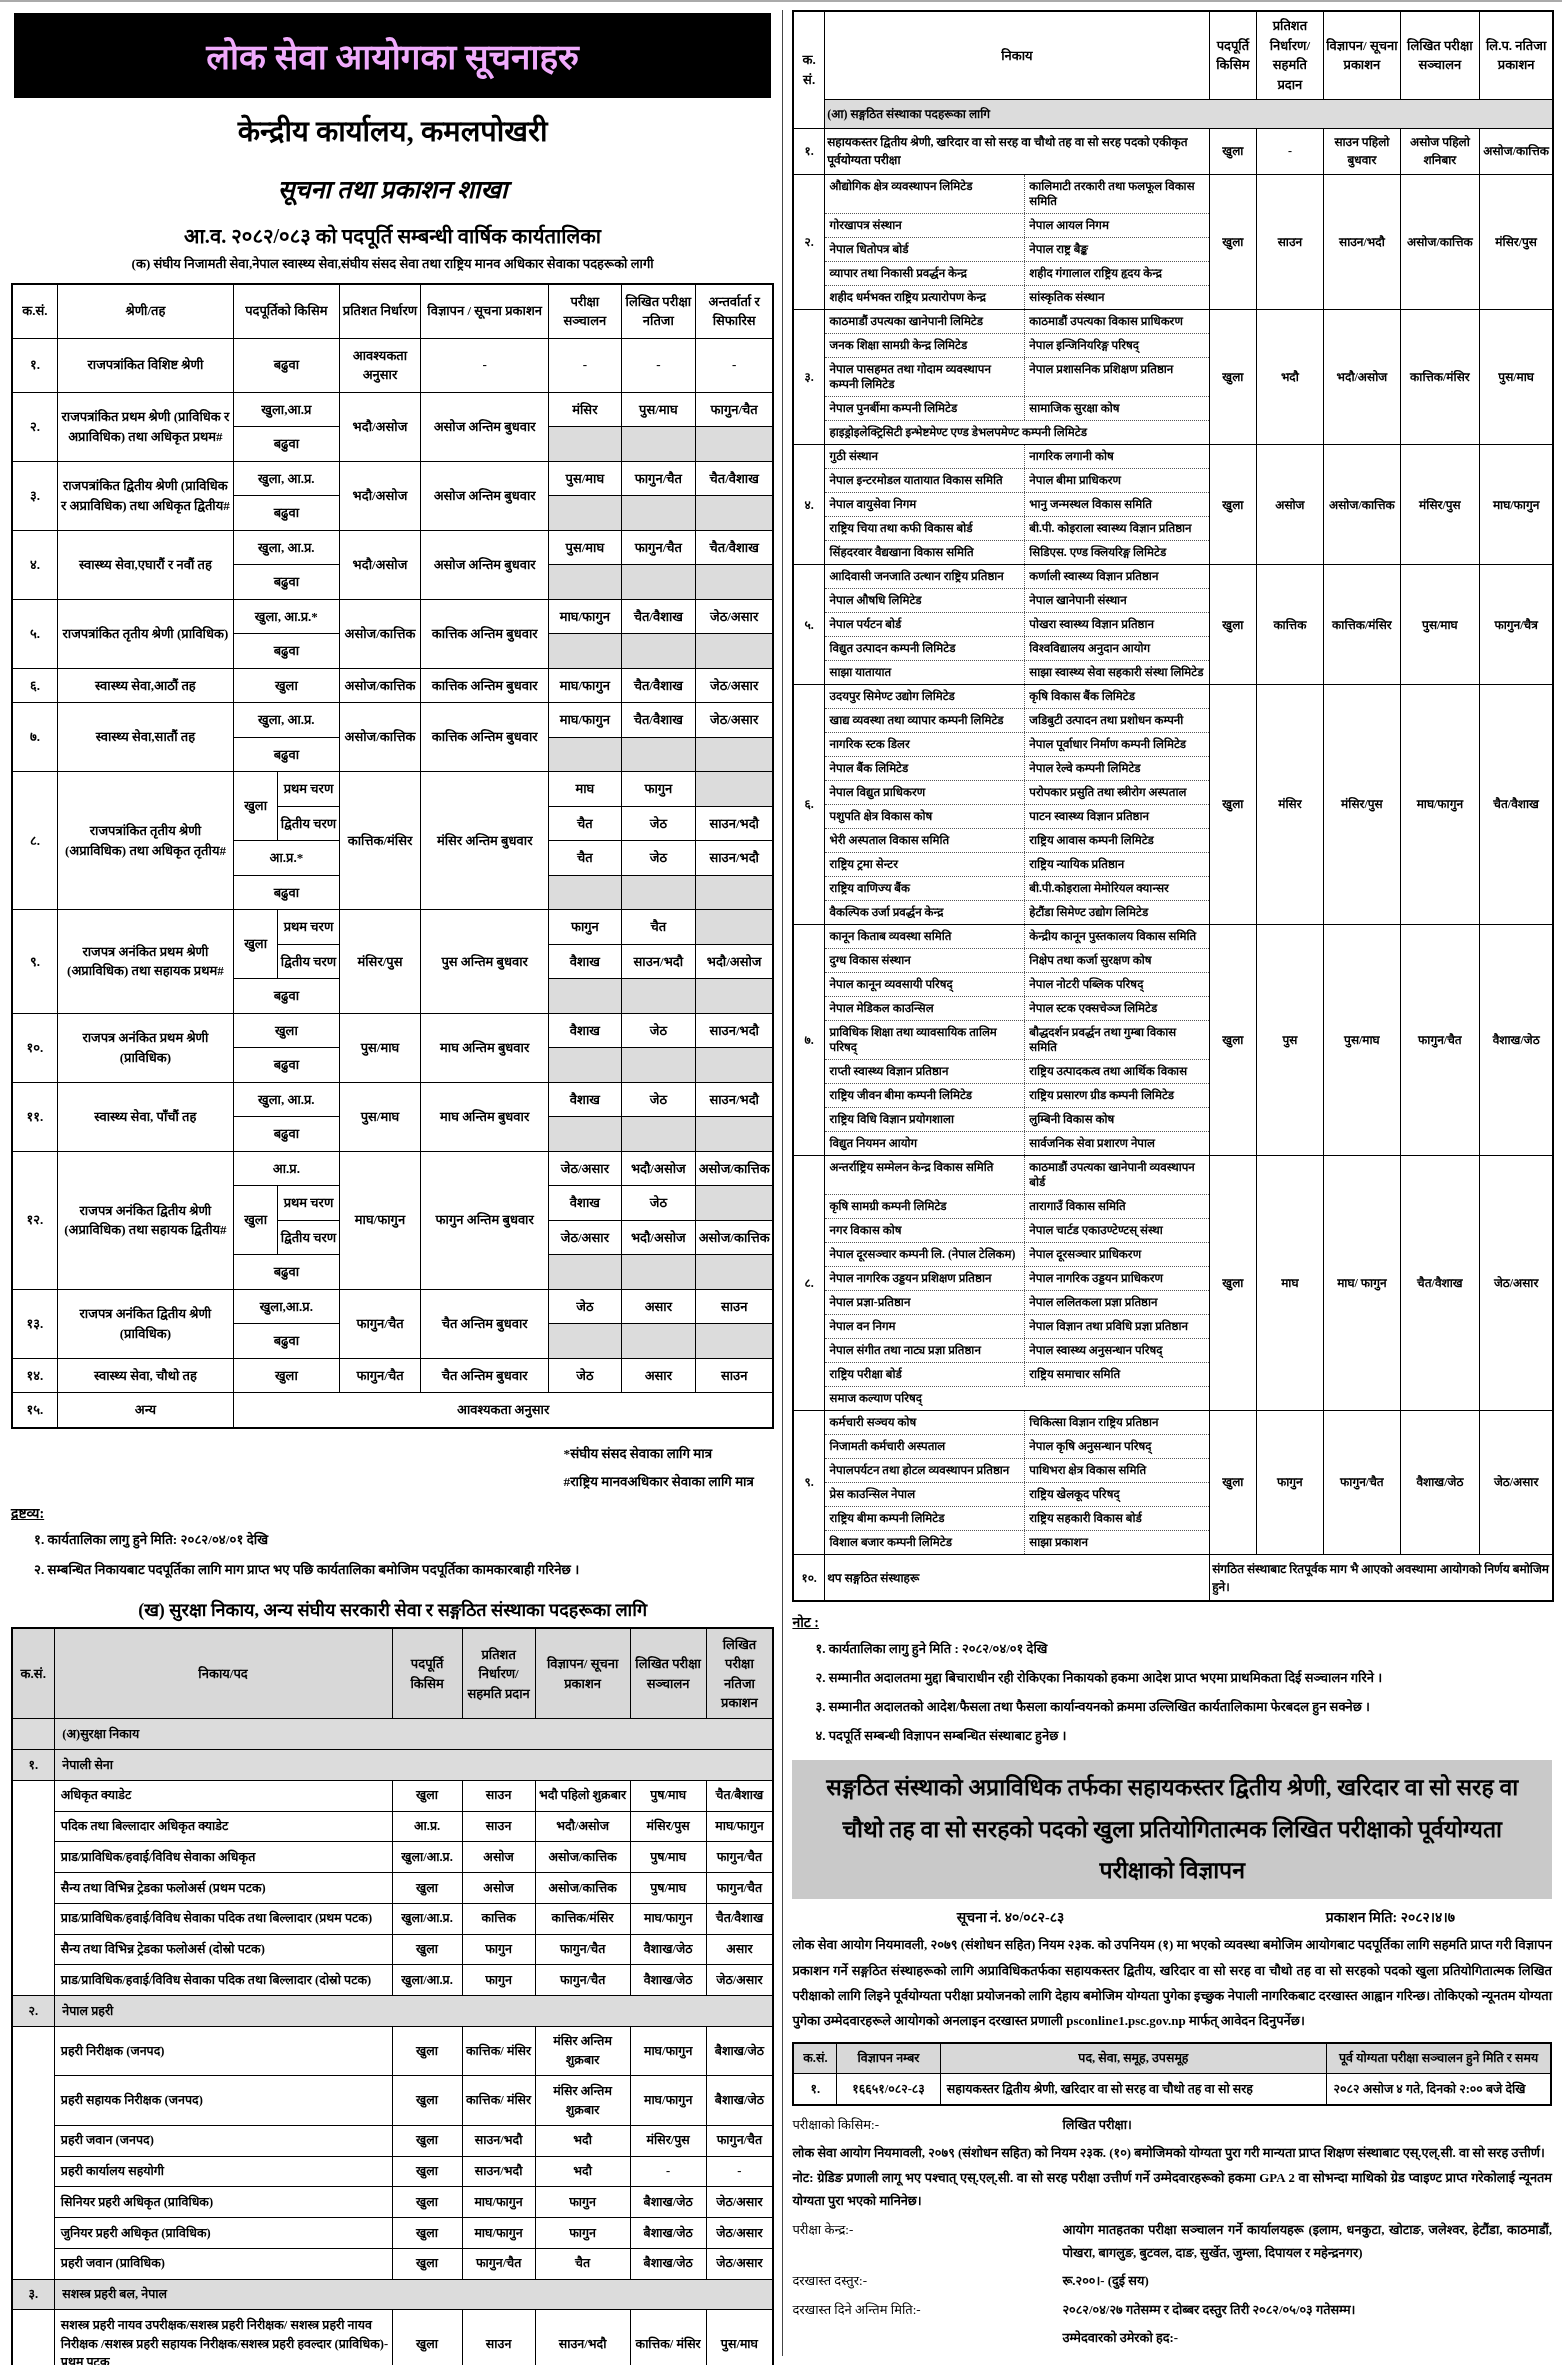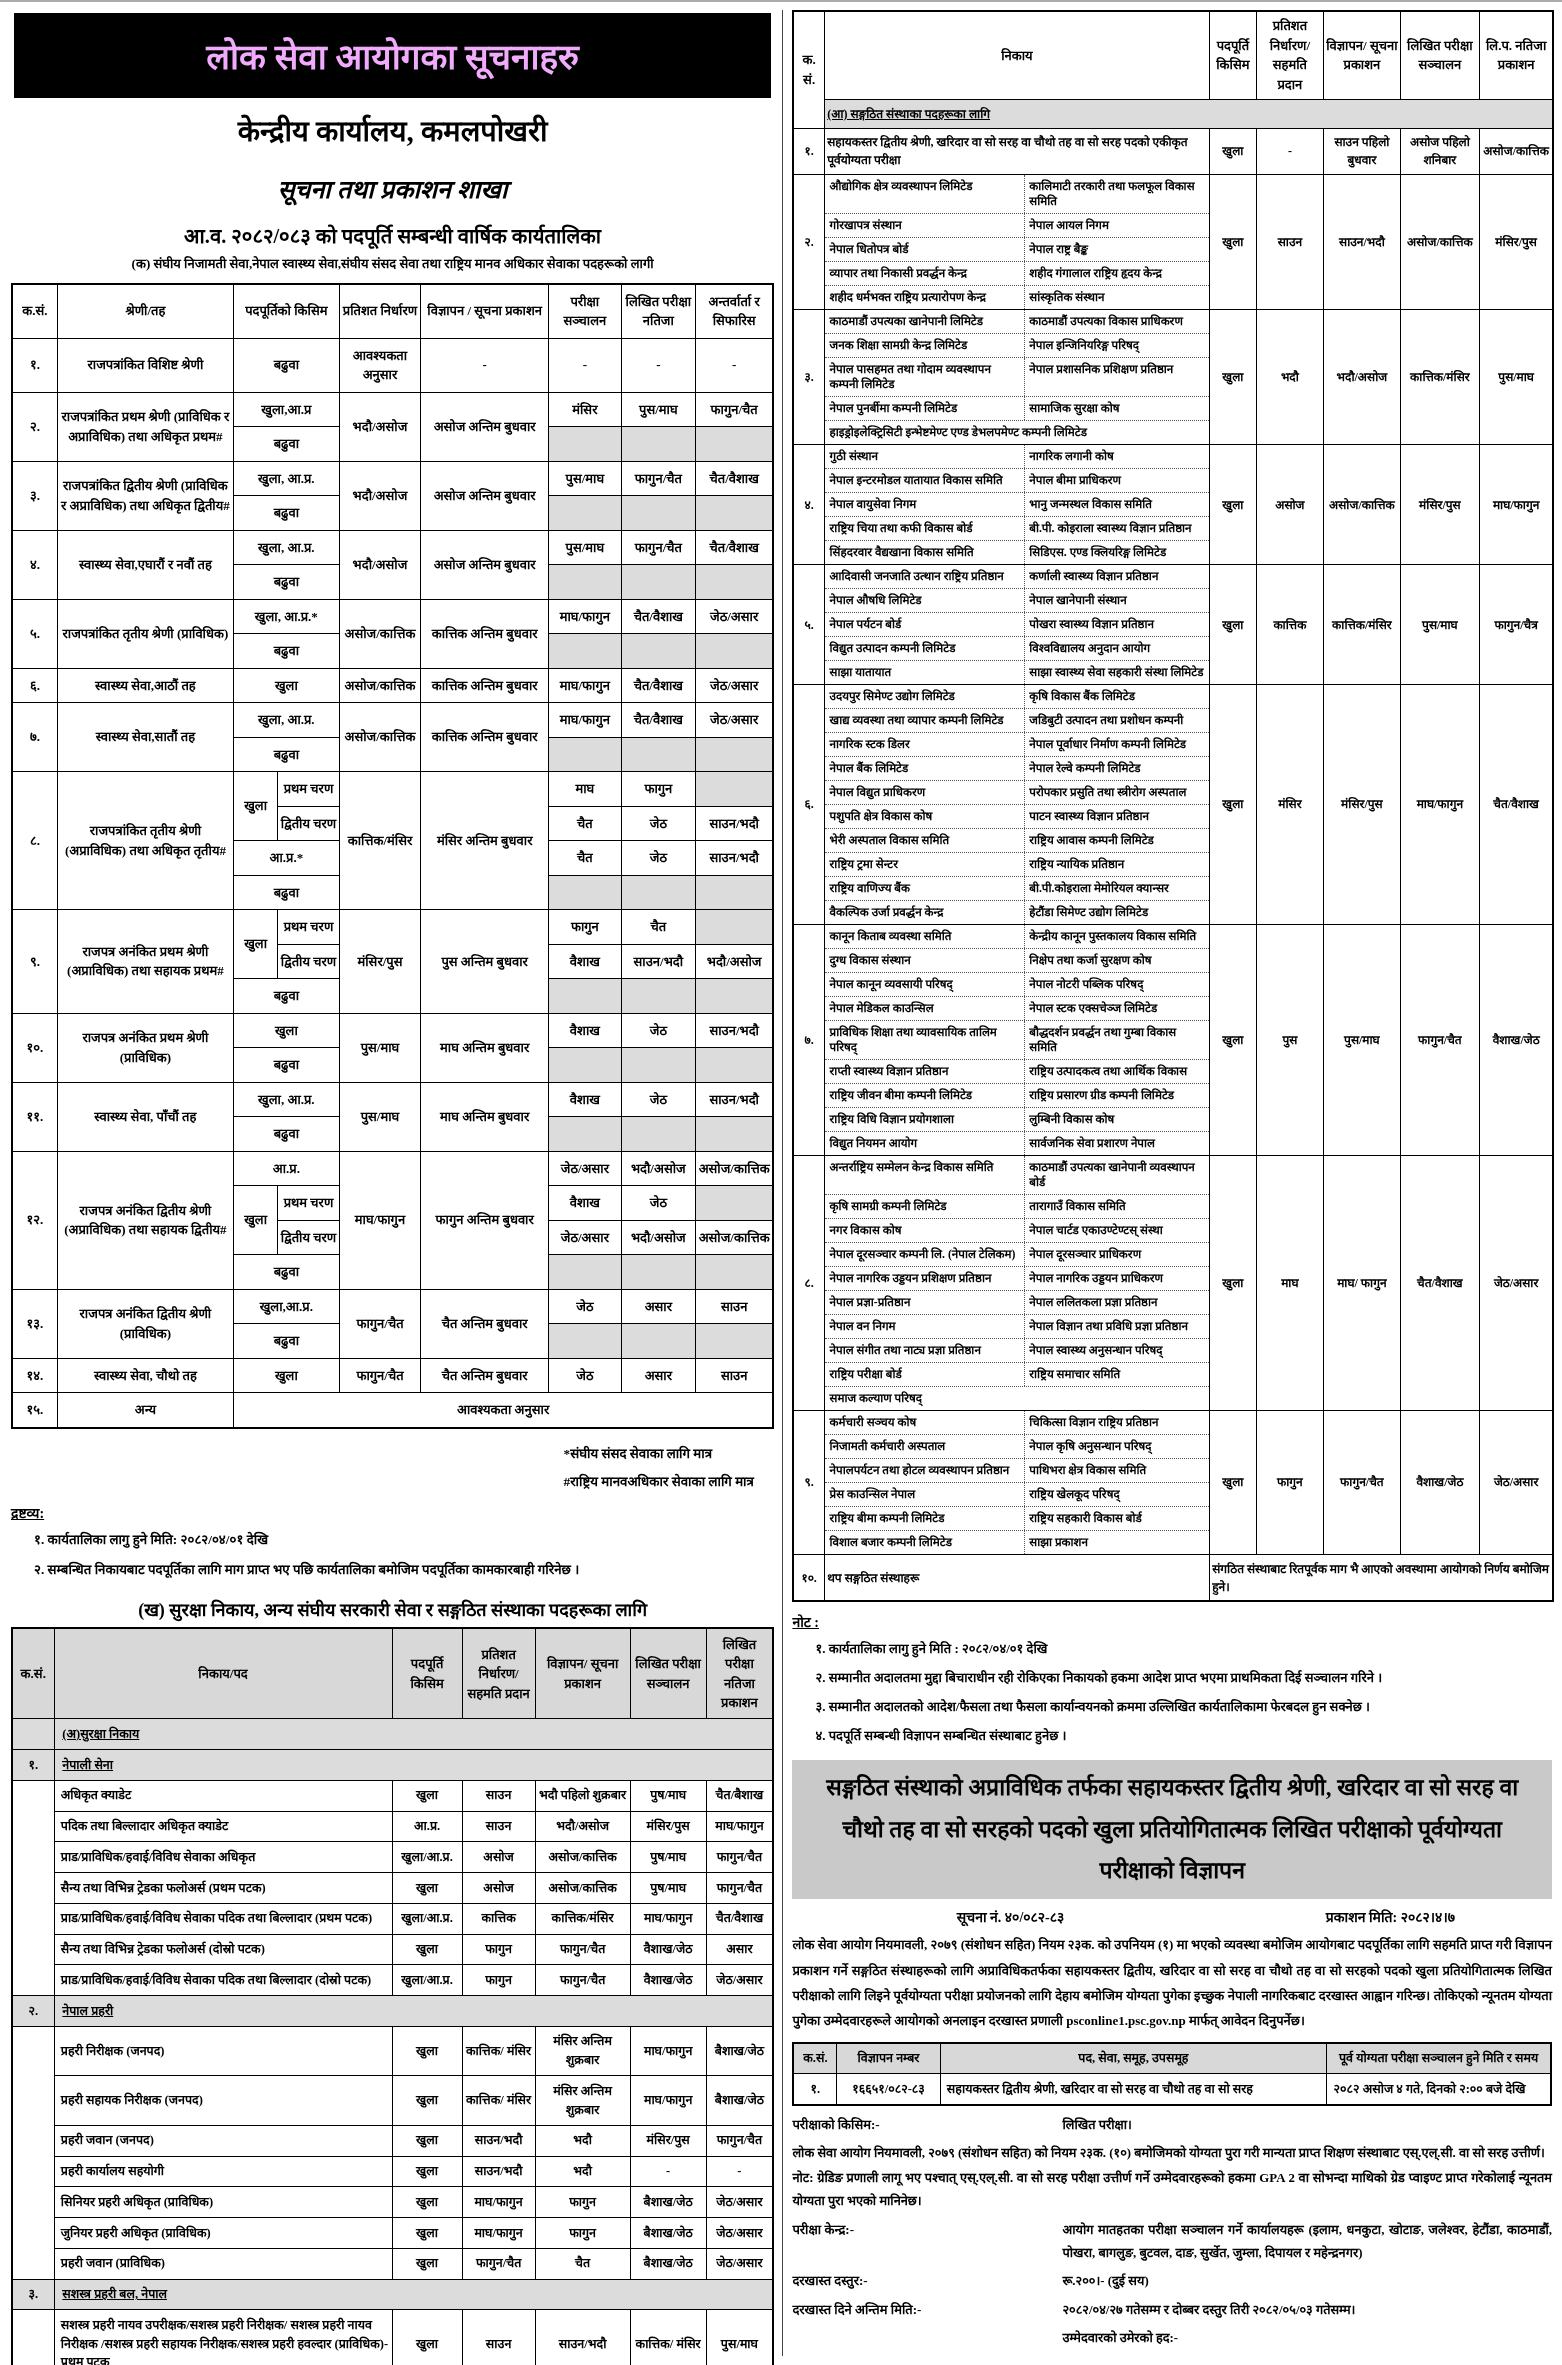--- a/index.html
+++ b/index.html
@@ -13,21 +13,21 @@
   .office{text-align:center;font-size:29px;font-weight:bold;margin:6.3px 0 3.1px;}
   .branch{text-align:center;font-size:25px;font-weight:bold;font-style:italic;margin:22px 0 14px;}
   .sched{text-align:center;font-size:20.3px;font-weight:bold;margin:15.6px 0 4.7px;}
   .seca{text-align:center;font-size:13px;font-weight:bold;margin:1.6px 0 11px;}
   table{width:100%;border-collapse:collapse;border:2.3px solid #000;table-layout:fixed;}
   tbody{border:1.6px solid #000;}
   td,th{border:0.8px solid #000;text-align:center;vertical-align:middle;padding:5.5px 2.3px;font-size:13px;line-height:1.5;word-wrap:break-word;}
   th{font-weight:bold;}
   .g{background:#dcdcdc;}
   .hb{background:#d8d8d8;}
-  .sub{text-align:left !important;font-weight:bold;padding-left:7.8px;text-decoration:underline;}
+  .sub{text-align:left !important;font-weight:bold;padding-left:7.8px;}
   .left-al{text-align:left !important;padding-left:6.3px;}
   .ta td,.ta th{padding:7px 2.3px;}
   .tb td{font-size:12.5px;}
   .torg td{padding:0;font-size:12px;}
   .torg td.pad,.torg th{padding:4.7px 2.3px;}
   .pairs{display:flex;flex-direction:column;width:100%;}
   .prow{display:flex;border-bottom:0.8px dotted #555;}
   .prow:last-child{border-bottom:none;}
   .prow span{padding:3.9px 4.7px;text-align:left;font-size:11.7px;line-height:1.3;box-sizing:border-box;word-wrap:break-word;}
   .pl{width:52%;border-right:0.8px dotted #555;}
@@ -42,21 +42,21 @@
   .note-block{margin:9.4px 0 7.8px;font-size:13px;}
   .banner{background:#c9c9c9;text-align:center;font-weight:bold;font-size:23px;line-height:1.8;padding:7.8px 14px;margin:12.5px 0 6.3px;}
   .meta{display:flex;font-size:14px;font-weight:bold;margin:7.8px 0 3.1px;}
   .meta span:nth-child(1){flex:1.35;text-align:center;}
   .meta span:nth-child(2){flex:1;text-align:center;}
   .intro{font-size:13px;line-height:1.95;text-align:justify;margin:6.3px 0 7.8px;}
   .tad th{font-size:12.5px;}
   .tad td{font-size:12.5px;}
   .details{margin-top:7.8px;}
   .drow{display:flex;margin:5.5px 0;}
-  .dlab{width:270px;flex:none;font-weight:bold;font-size:13px;line-height:1.7;padding-right:6px;box-sizing:border-box;}
+  .dlab{width:270px;flex:none;font-weight:normal;font-size:13px;line-height:1.7;padding-right:6px;box-sizing:border-box;}
   .dval{flex:1;font-size:12.8px;line-height:1.8;text-align:justify;}
   .dval .head{font-weight:bold;}
   .dval .notep{margin-top:1.6px;}
 </style>
 </head>
 <body>
 
 <div class="page">
   <div class="cols">
     <div class="col left">

